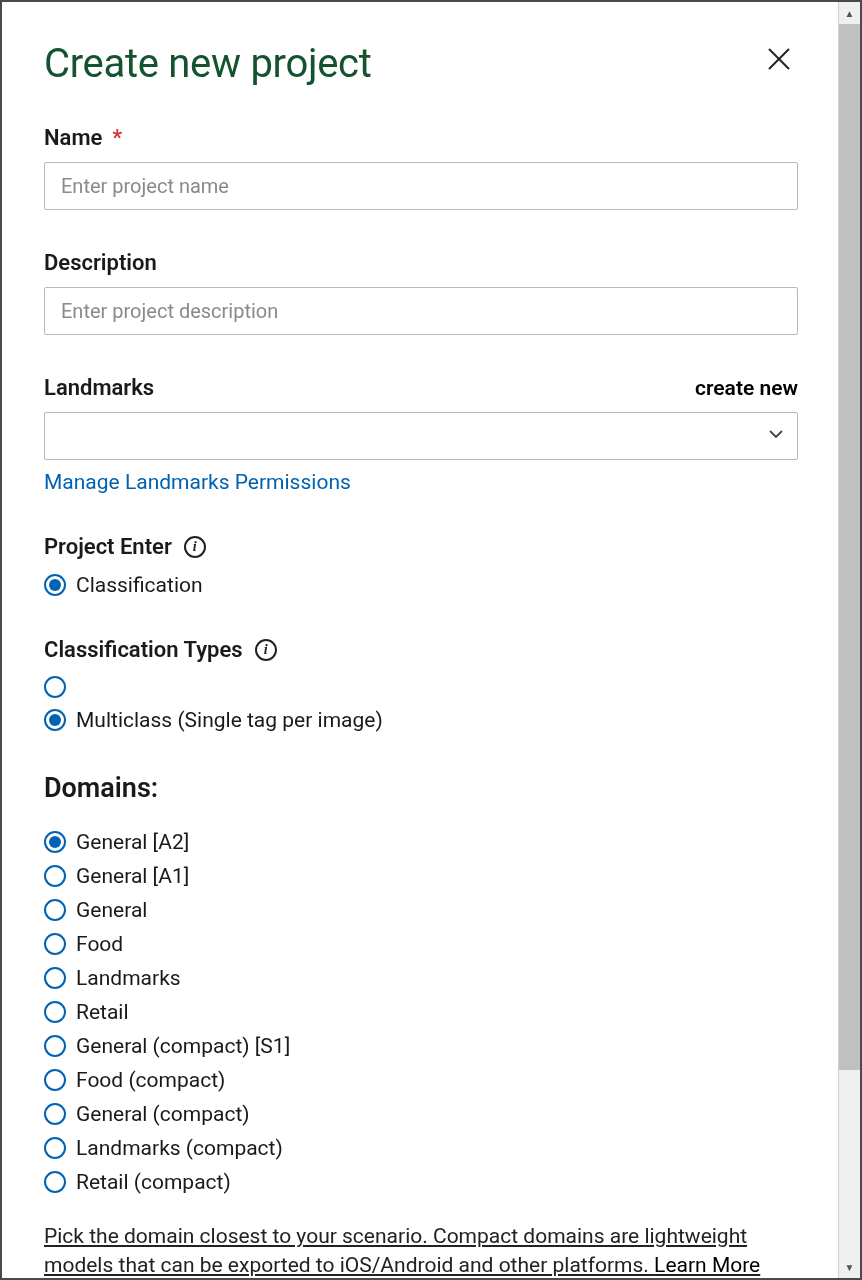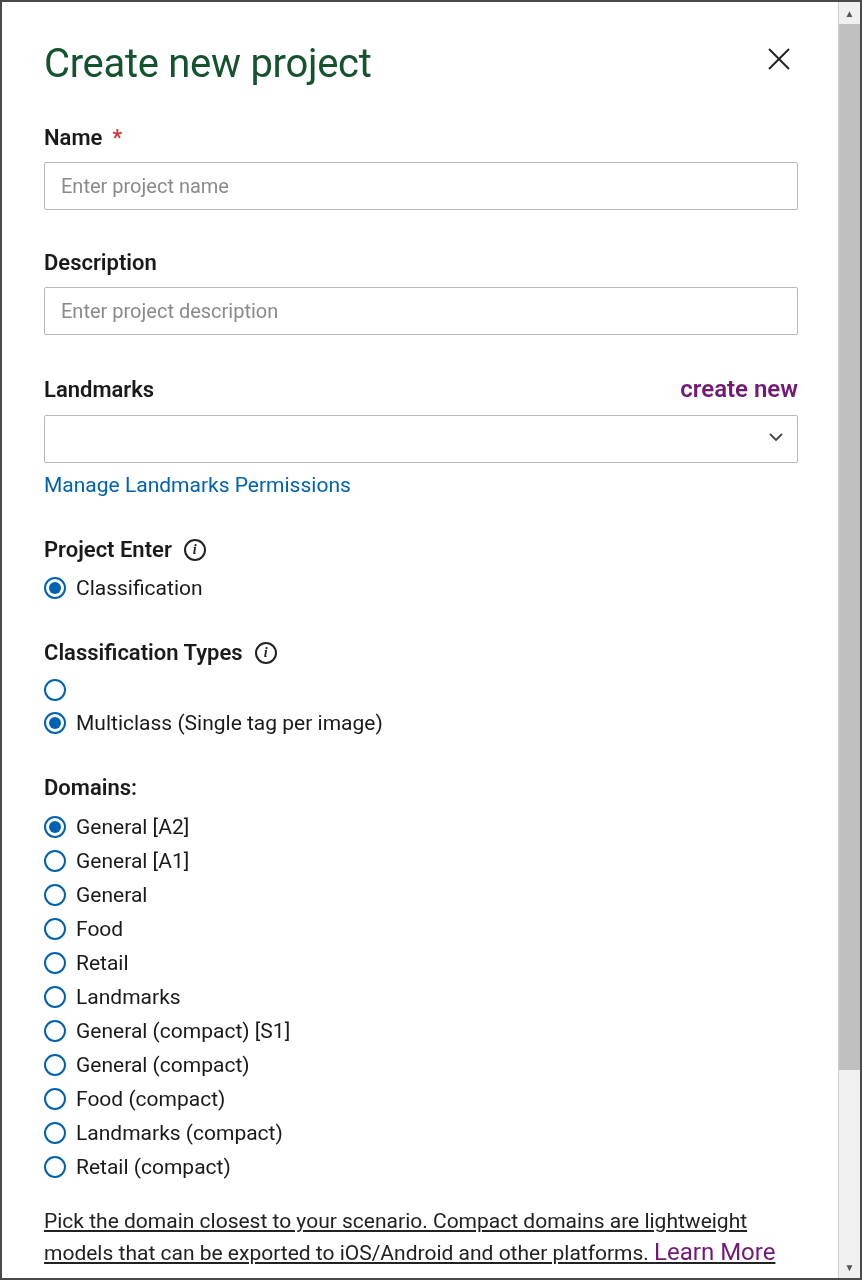--- a/index.html
+++ b/index.html
@@ -116,22 +116,22 @@
   }
   .select-chevron {
     position: absolute;
     right: 14px;
     top: 50%;
     transform: translateY(-50%);
     pointer-events: none;
     color: #444;
   }
   .link {
-    color: #701a75;
-    font-size: 24px;
+    color: #000000;
+    font-size: 21px;
     text-decoration: none;
     cursor: pointer;
   }
   .manage-link {
     display: inline-block;
     margin-top: 10px;
     color: #0062b1;
     font-size: 21px;
   }
   .info-icon {
@@ -175,23 +175,23 @@
     border-radius: 50%;
     display: none;
   }
   .radio-row.selected .radio-inner { display: block; }
   .radio-label {
     font-size: 21px;
     color: #1a1a1a;
   }
   .section { margin-top: 40px; }
   .domains-label {
-    font-size: 22px;
+    font-size: 27px;
     font-weight: 600;
-    margin-bottom: 15px;
+    margin-bottom: 26px;
   }
   .helper-text {
     font-size: 21px;
     color: #222;
     line-height: 1.4;
     margin-top: 28px;
     text-decoration: underline;
   }
 </style>
 </head>
@@ -303,37 +303,37 @@
             <div class="radio-row">
               <span class="radio-outer"></span>
               <span class="radio-label">General</span>
             </div>
             <div class="radio-row">
               <span class="radio-outer"></span>
               <span class="radio-label">Food</span>
             </div>
             <div class="radio-row">
               <span class="radio-outer"></span>
+              <span class="radio-label">Landmarks</span>
+            </div>
+            <div class="radio-row">
+              <span class="radio-outer"></span>
               <span class="radio-label">Retail</span>
             </div>
             <div class="radio-row">
               <span class="radio-outer"></span>
-              <span class="radio-label">Landmarks</span>
-            </div>
-            <div class="radio-row">
-              <span class="radio-outer"></span>
               <span class="radio-label">General (compact) [S1]</span>
             </div>
             <div class="radio-row">
               <span class="radio-outer"></span>
+              <span class="radio-label">Food (compact)</span>
+            </div>
+            <div class="radio-row">
+              <span class="radio-outer"></span>
               <span class="radio-label">General (compact)</span>
-            </div>
-            <div class="radio-row">
-              <span class="radio-outer"></span>
-              <span class="radio-label">Food (compact)</span>
             </div>
             <div class="radio-row">
               <span class="radio-outer"></span>
               <span class="radio-label">Landmarks (compact)</span>
             </div>
             <div class="radio-row">
               <span class="radio-outer"></span>
               <span class="radio-label">Retail (compact)</span>
             </div>
           </div>

